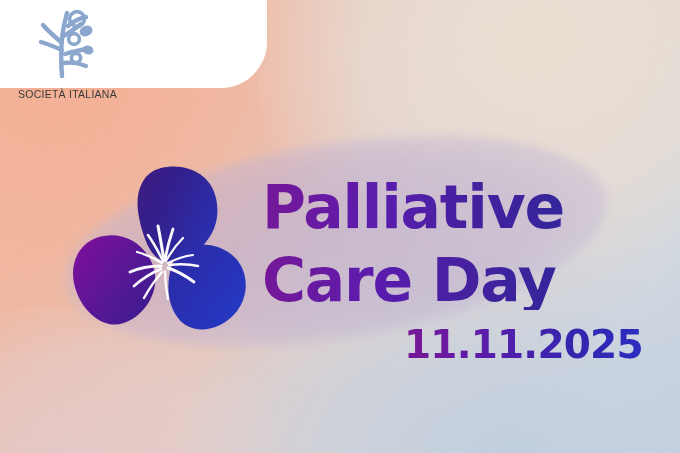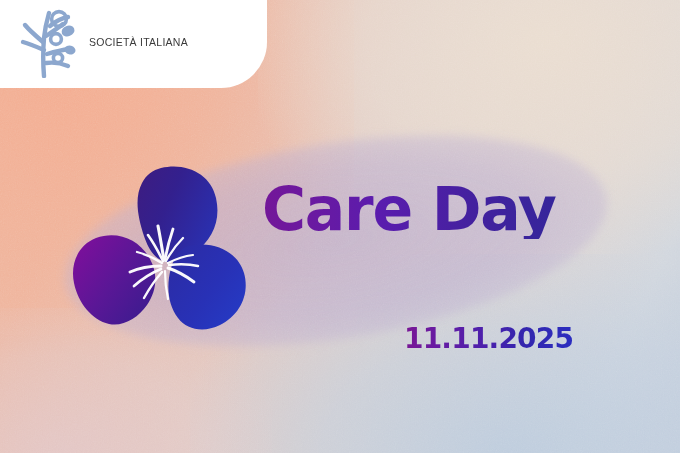--- a/index.html
+++ b/index.html
@@ -134,28 +134,28 @@
         #5A1CAE 30%,
         #44219F 52%,
         #36259B 72%,
         #2C2CBE 100%);
     -webkit-background-clip: text;
     background-clip: text;
     color: transparent;
     -webkit-text-fill-color: transparent;
     white-space: nowrap;
   }
-  .headline-line.l2 { margin-top: 2px; }
+  .headline-line.l2 { margin-top: 14px; }
 
   .date-line {
     position: absolute;
     left: 404px;
     top: 322px;
     font-family: "DejaVu Sans", sans-serif;
-    font-size: 28px;
+    font-size: 39px;
     font-weight: bold;
     letter-spacing: -0.8px;
     background: linear-gradient(92deg,
         #7A1694 0%,
         #651BA4 22%,
         #4B20AC 48%,
         #3326AE 72%,
         #2B2DC0 100%);
     -webkit-background-clip: text;
     background-clip: text;
@@ -174,20 +174,21 @@
     background: #FFFFFF;
     border-bottom-right-radius: 46px;
   }
   .logo-inner {
     position: absolute;
     left: 18px;
     top: 6px;
     display: flex;
     align-items: center;
     gap: 9px;
+    flex-direction: column;
   }
   .logo-mark { width: 62px; height: 72px; flex: none; }
   .logo-text {
     font-family: "Liberation Sans", sans-serif;
     font-size: 10.5px;
     line-height: 1.42;
     letter-spacing: 0.25px;
     color: #3A3A3A;
     white-space: nowrap;
   }
@@ -267,20 +268,21 @@
       <path d="M93 109 C 83 113, 74 119, 66 126" stroke-width="2.7"></path>
       <path d="M94 112 C 87 120, 81 129, 76 138" stroke-width="2.4"></path>
       <path d="M97 111 C 97 120, 98 130, 100 139" stroke-width="2.2"></path>
       <path d="M100 108 C 109 111, 118 116, 126 122" stroke-width="2.9"></path>
       <path d="M101 105 C 111 104, 121 104, 130 106" stroke-width="2.5"></path>
       <path d="M100 103 C 108 99, 117 96, 125 95" stroke-width="2.1"></path>
     </g>
   </svg>
 
   <div class="headline">
+    <div class="headline-line l1">Palliative</div>
     <div class="headline-line l2">Care Day</div>
   </div>
 
   <div class="date-line">11.11.2025</div>
 
   <div class="logo-card">
     <div class="logo-inner">
 
       <svg class="logo-mark" viewBox="0 0 62 72" preserveAspectRatio="xMidYMid meet">
         <g fill="none" stroke="#8CA7CE" stroke-width="4.4" stroke-linecap="round" stroke-linejoin="round">

